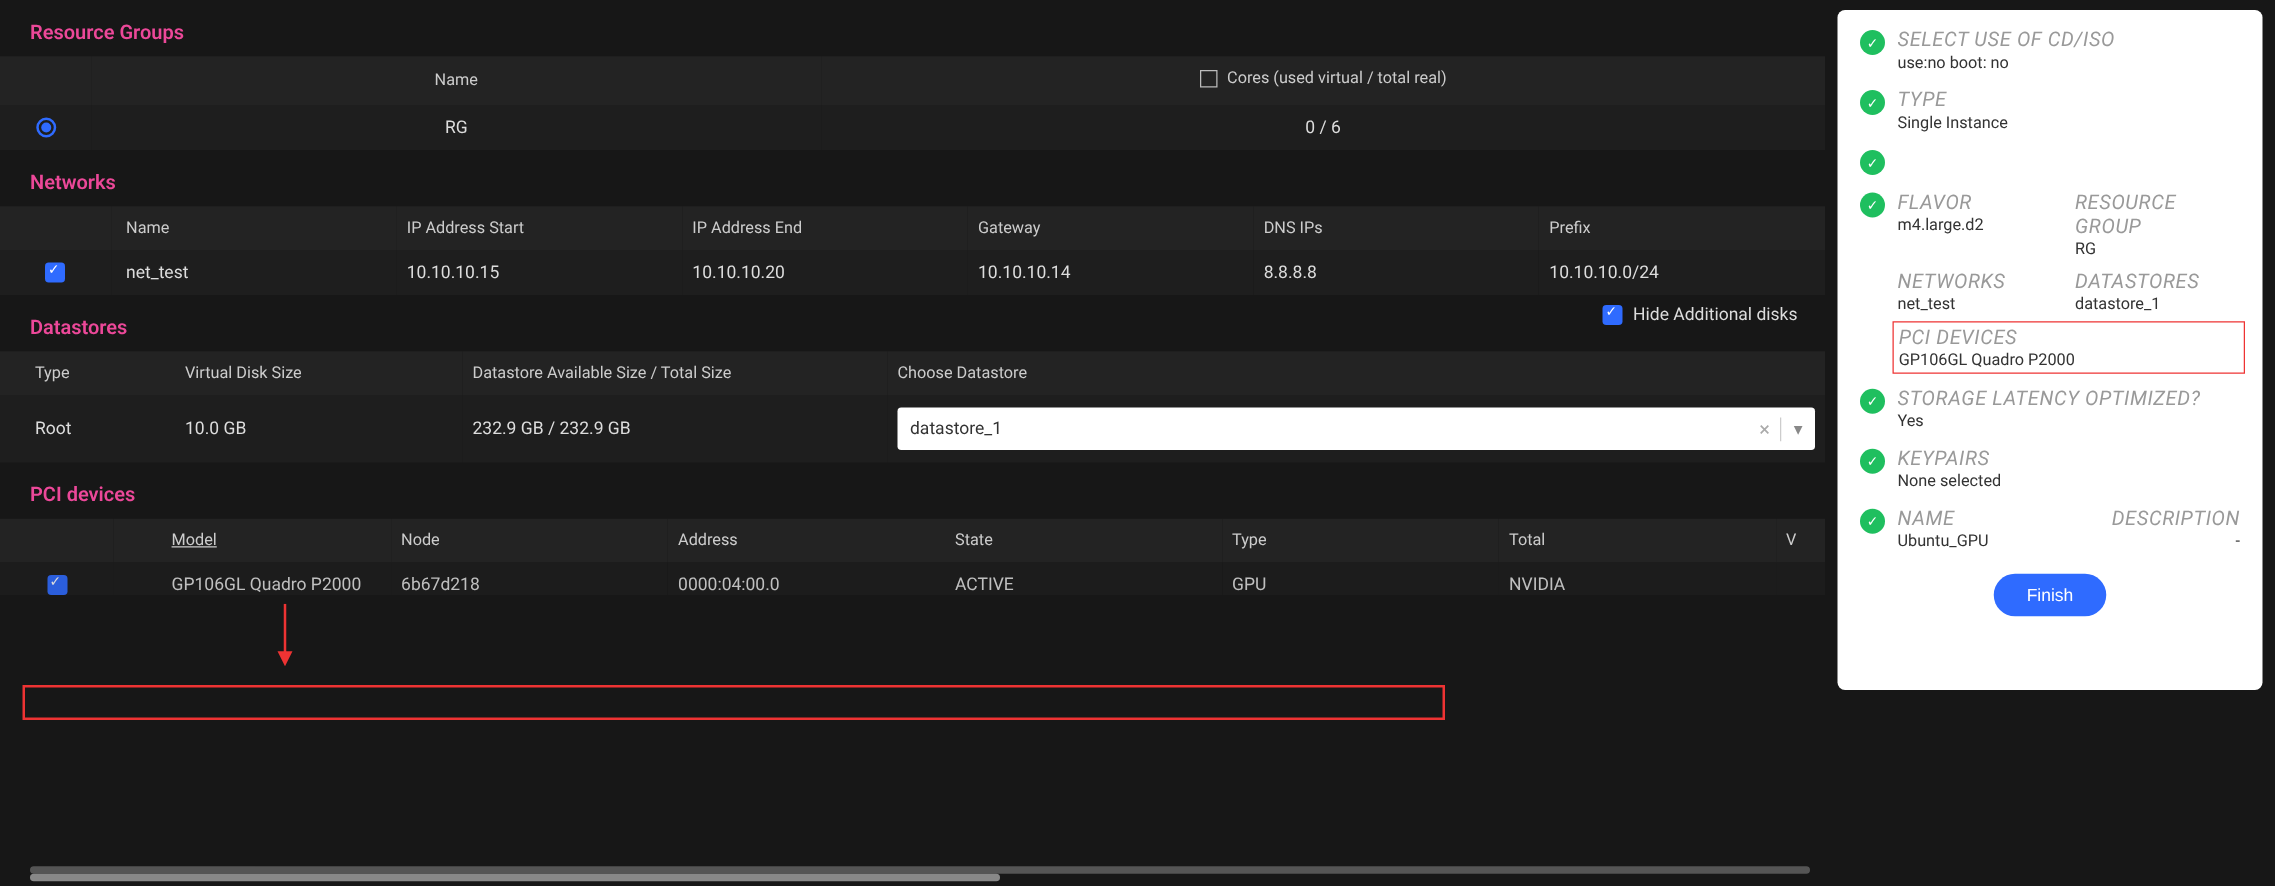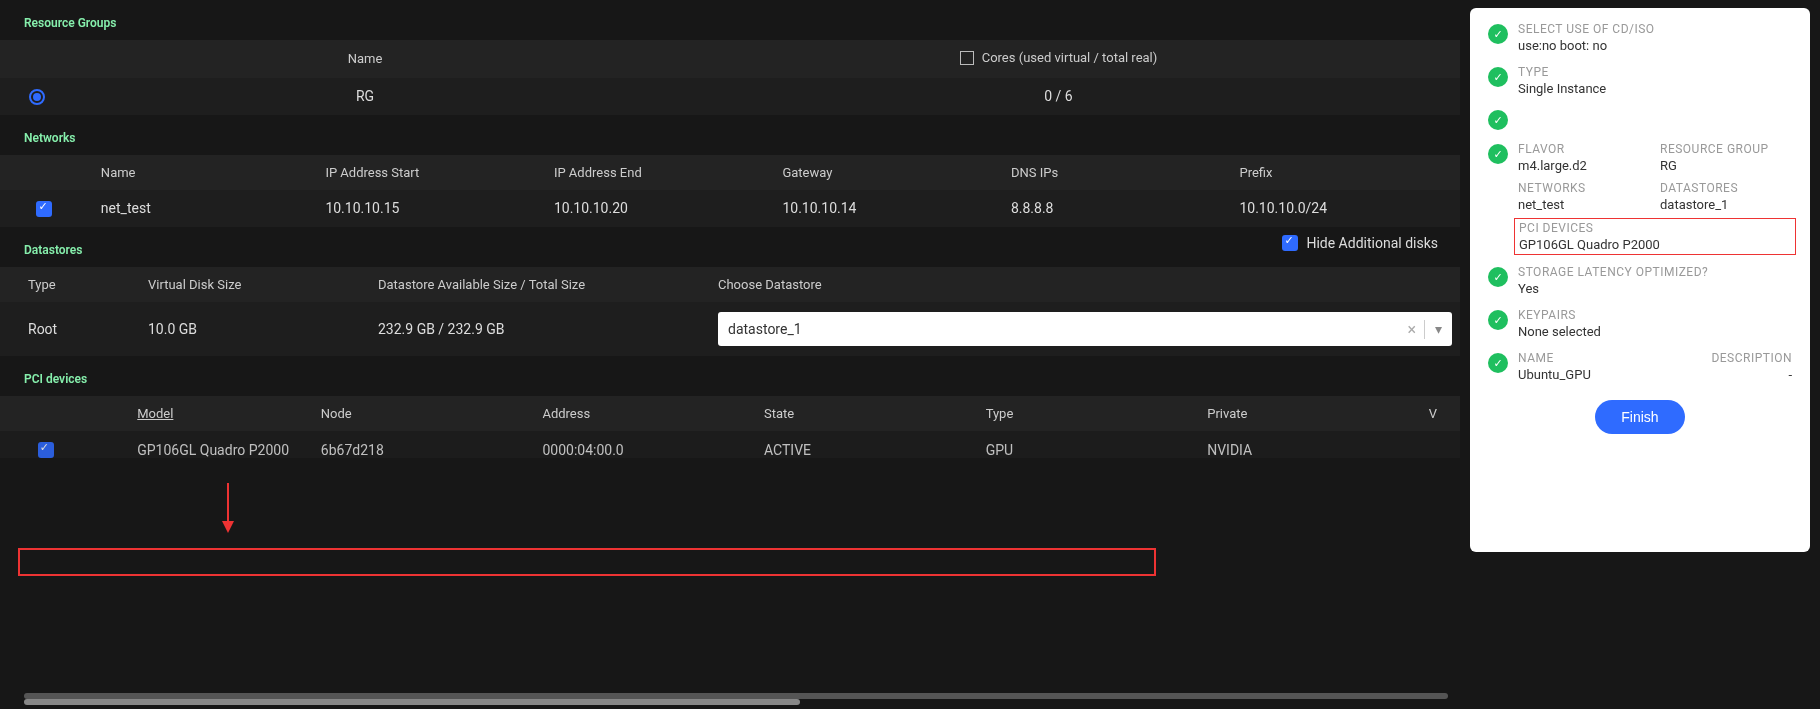--- a/index.html
+++ b/index.html
@@ -23,23 +23,23 @@
     overflow: hidden;
     position: relative;
   }
   .main-inner {
     padding: 0 0 0 0;
   }
   .section {
     padding: 8px 0 0 0;
   }
   .section-title {
-    font-size: 12px;
+    font-size: 16px;
     font-weight: 600;
-    color: #86efac;
+    color: #ec4899;
     padding: 8px 0 10px 24px;
   }
   .hide-disks {
     position: absolute;
     right: 22px;
     top: 0;
     display: flex;
     align-items: center;
     gap: 8px;
     font-size: 14px;
@@ -177,24 +177,25 @@
     border-radius: 50%;
     background: #1fbf5f;
     color: #fff;
     display: flex;
     align-items: center;
     justify-content: center;
     font-size: 11px;
     margin-top: 2px;
   }
   .kv-block .kv-label {
-    font-size: 12px;
+    font-size: 16px;
     color: #999;
     letter-spacing: 0.5px;
     text-transform: uppercase;
+    font-style: italic;
   }
   .kv-block .kv-value {
     font-size: 13px;
     color: #333;
     margin-top: 2px;
   }
   .kv-block .kv-sub {
     font-size: 12px;
     color: #333;
     margin-top: 2px;
@@ -362,21 +363,21 @@
         <div class="section-title">PCI devices</div>
         <table>
           <thead>
             <tr>
               <th class="col-check"></th>
               <th style="width:170px;padding-left:46px;text-decoration:underline;">Model</th>
               <th style="width:170px;">Node</th>
               <th style="width:170px;">Address</th>
               <th style="width:170px;">State</th>
               <th style="width:170px;">Type</th>
-              <th style="width:170px;">Private</th>
+              <th style="width:170px;">Total</th>
               <th style="width:30px;">V</th>
             </tr>
           </thead>
           <tbody>
             <tr style="opacity:0.85;">
               <td class="col-check" style="padding-bottom:0;"><span class="checkbox checked"></span></td>
               <td style="padding-left:46px;padding-bottom:0;">GP106GL Quadro P2000</td>
               <td style="padding-bottom:0;">6b67d218</td>
               <td style="padding-bottom:0;">0000:04:00.0</td>
               <td style="padding-bottom:0;">ACTIVE</td>

